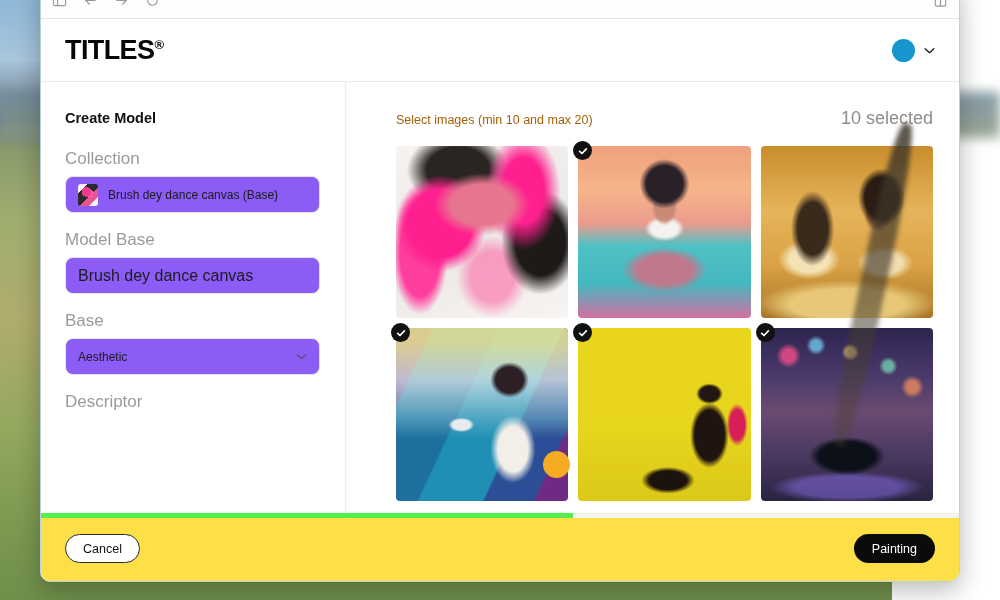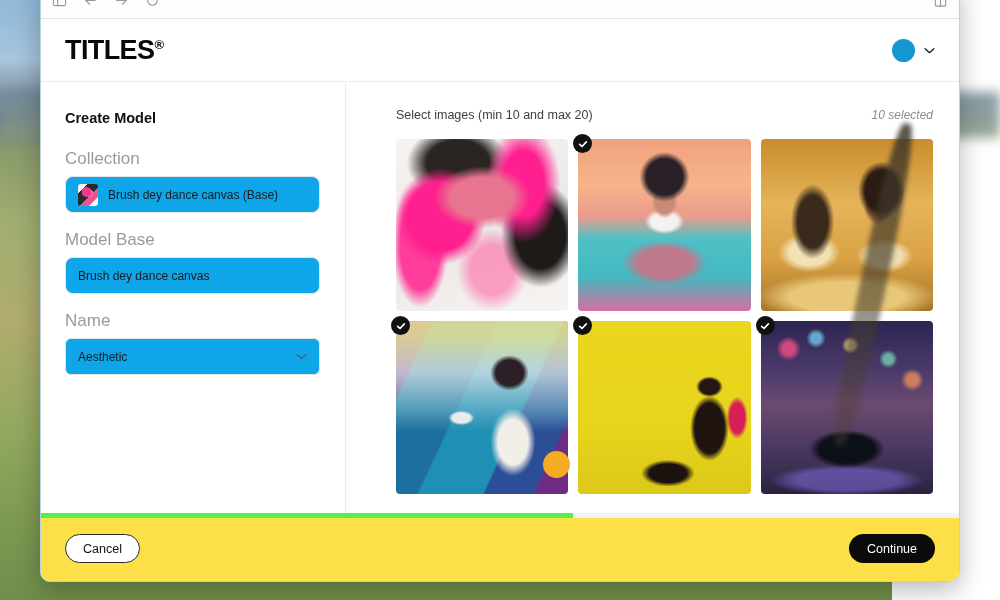--- a/index.html
+++ b/index.html
@@ -128,32 +128,32 @@
   .field { margin-bottom: 17px; }
   .field-label {
     font-size: 17px;
     color: #9a9a9a;
     margin-bottom: 7px;
   }
   .field-box {
     height: 37px;
     border: 1px solid #e3e3e3;
     border-radius: 8px;
-    background: #0ea5e9;
+    background: #8b5cf6;
     display: flex;
     align-items: center;
     padding: 0 12px;
     font-size: 12px;
     color: #1b1b1b;
     gap: 10px;
   }
-  .field-box.select { justify-content: space-between; cursor: pointer; border-radius: 6px; }
+  .field-box.select { justify-content: space-between; cursor: pointer; }
   .field-box input {
     border: 0; outline: 0; width: 100%;
-    font-family: inherit; font-size: 12px; color: #1b1b1b;
+    font-family: inherit; font-size: 16px; color: #1b1b1b;
     background: transparent;
   }
   .collection-thumb {
     width: 20px; height: 22px; border-radius: 3px; flex: 0 0 auto;
     background:
       radial-gradient(circle at 42% 36%, #f0388c 0 26%, transparent 27%),
       radial-gradient(circle at 58% 42%, #ff5fae 0 22%, transparent 23%),
       linear-gradient(135deg, #f2f2f2 0 22%, #2a2a2a 23% 55%, #e8558f 56% 78%, #f5f5f5 79%);
   }
   .chev-sm { width: 11px; height: 7px; color: #555; flex: 0 0 auto; }
@@ -163,22 +163,22 @@
     flex: 1;
     padding: 26px 26px 10px 26px;
     display: flex;
     flex-direction: column;
     min-width: 0;
   }
   .images-head {
     display: flex; align-items: baseline;
     margin-bottom: 17px;
   }
-  .images-head-title { font-size: 12.5px; color: #404040; }
-  .images-head-count { margin-left: auto; font-size: 12px; color: #8d8d8d; font-style: italic; }
+  .images-head-title { font-size: 12.5px; color: #a16207; }
+  .images-head-count { margin-left: auto; font-size: 18px; color: #8d8d8d; }
 
   .grid {
     display: grid;
     grid-template-columns: repeat(3, 1fr);
     gap: 10px;
   }
   .thumb-wrap { position: relative; }
   .thumb {
     position: relative;
     width: 100%;
@@ -395,30 +395,31 @@
           <div class="field-label">Model Base</div>
           <div class="field-box">
             <input type="text" value="Brush dey dance canvas" placeholder="Model Name" style="">
           </div>
         </div>
 
         <div class="field">
         </div>
 
         <div class="field">
-          <div class="field-label">Name</div>
+          <div class="field-label">Base</div>
           <div class="field-box select">
             <span>Aesthetic</span>
             <svg class="chev-sm" viewBox="0 0 12 8" fill="none" stroke="currentColor" stroke-width="1.3" stroke-linecap="round" stroke-linejoin="round">
               <polyline points="1,2 6,6.5 11,2"></polyline>
             </svg>
           </div>
         </div>
 
         <div class="field">
+          <div class="field-label">Descriptor</div>
         </div>
       </div>
 
       <div class="images-panel">
         <div class="images-head">
           <span class="images-head-title">Select images (min 10 and max 20)</span>
           <span class="images-head-count">10 selected</span>
         </div>
 
         <div class="grid" id="image-grid">
@@ -476,19 +477,19 @@
       </div>
 
     </div>
 
     <div class="app-footer">
       <div class="progress-track">
         <div class="progress-fill" id="progress-fill" style="width: 58%; background: rgb(85, 239, 76);"></div>
       </div>
       <button class="btn-cancel">Cancel</button>
       <div class="footer-spacer"></div>
-      <button class="btn-continue">Continue</button>
+      <button class="btn-continue">Painting</button>
     </div>
 
   </div>
 
   <div class="cursor-dot" style="background: rgb(246, 172, 34);"></div>
 </div>
 
 </body></html>

